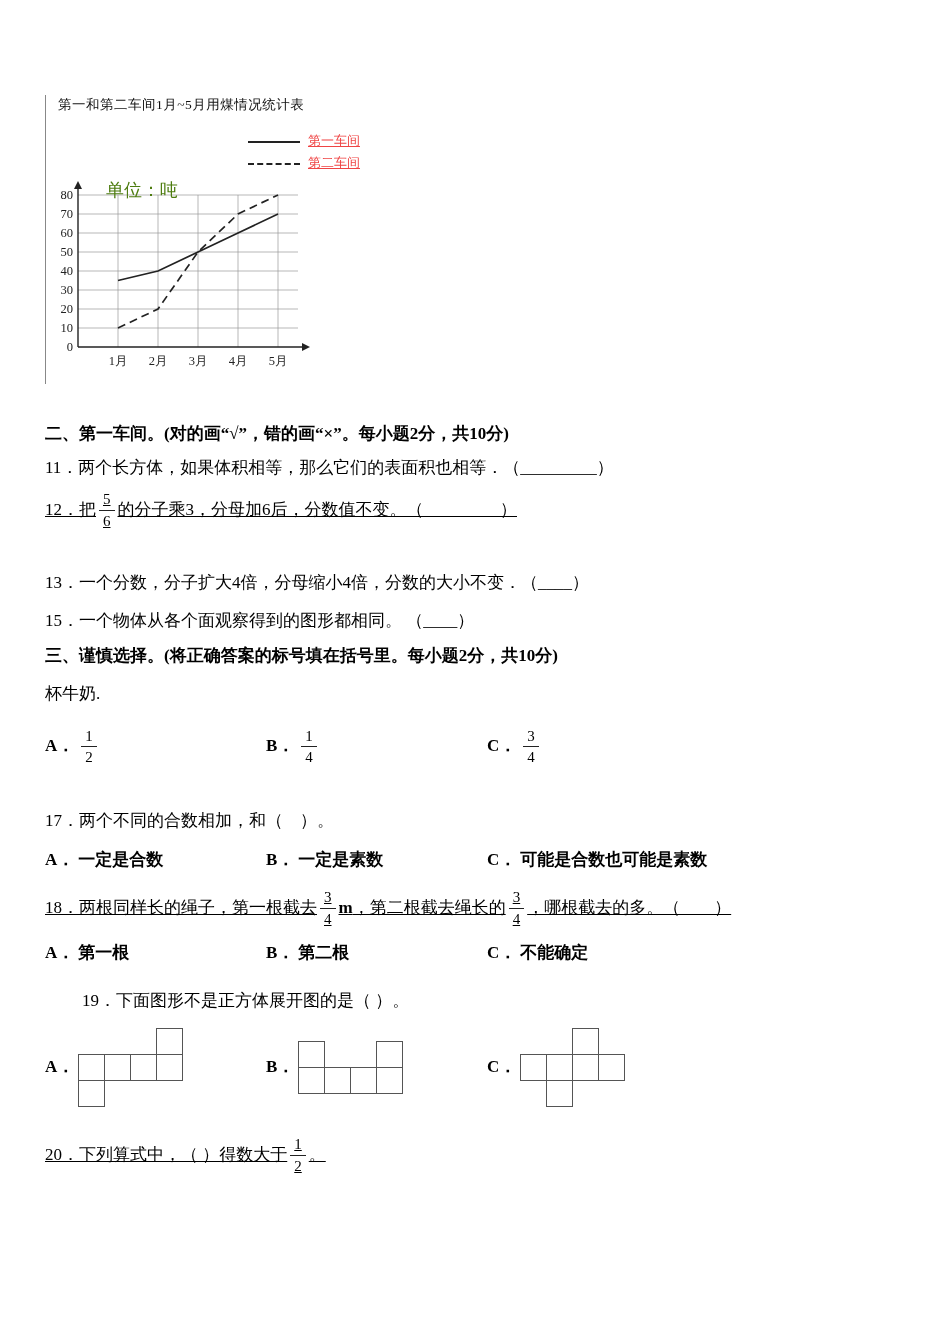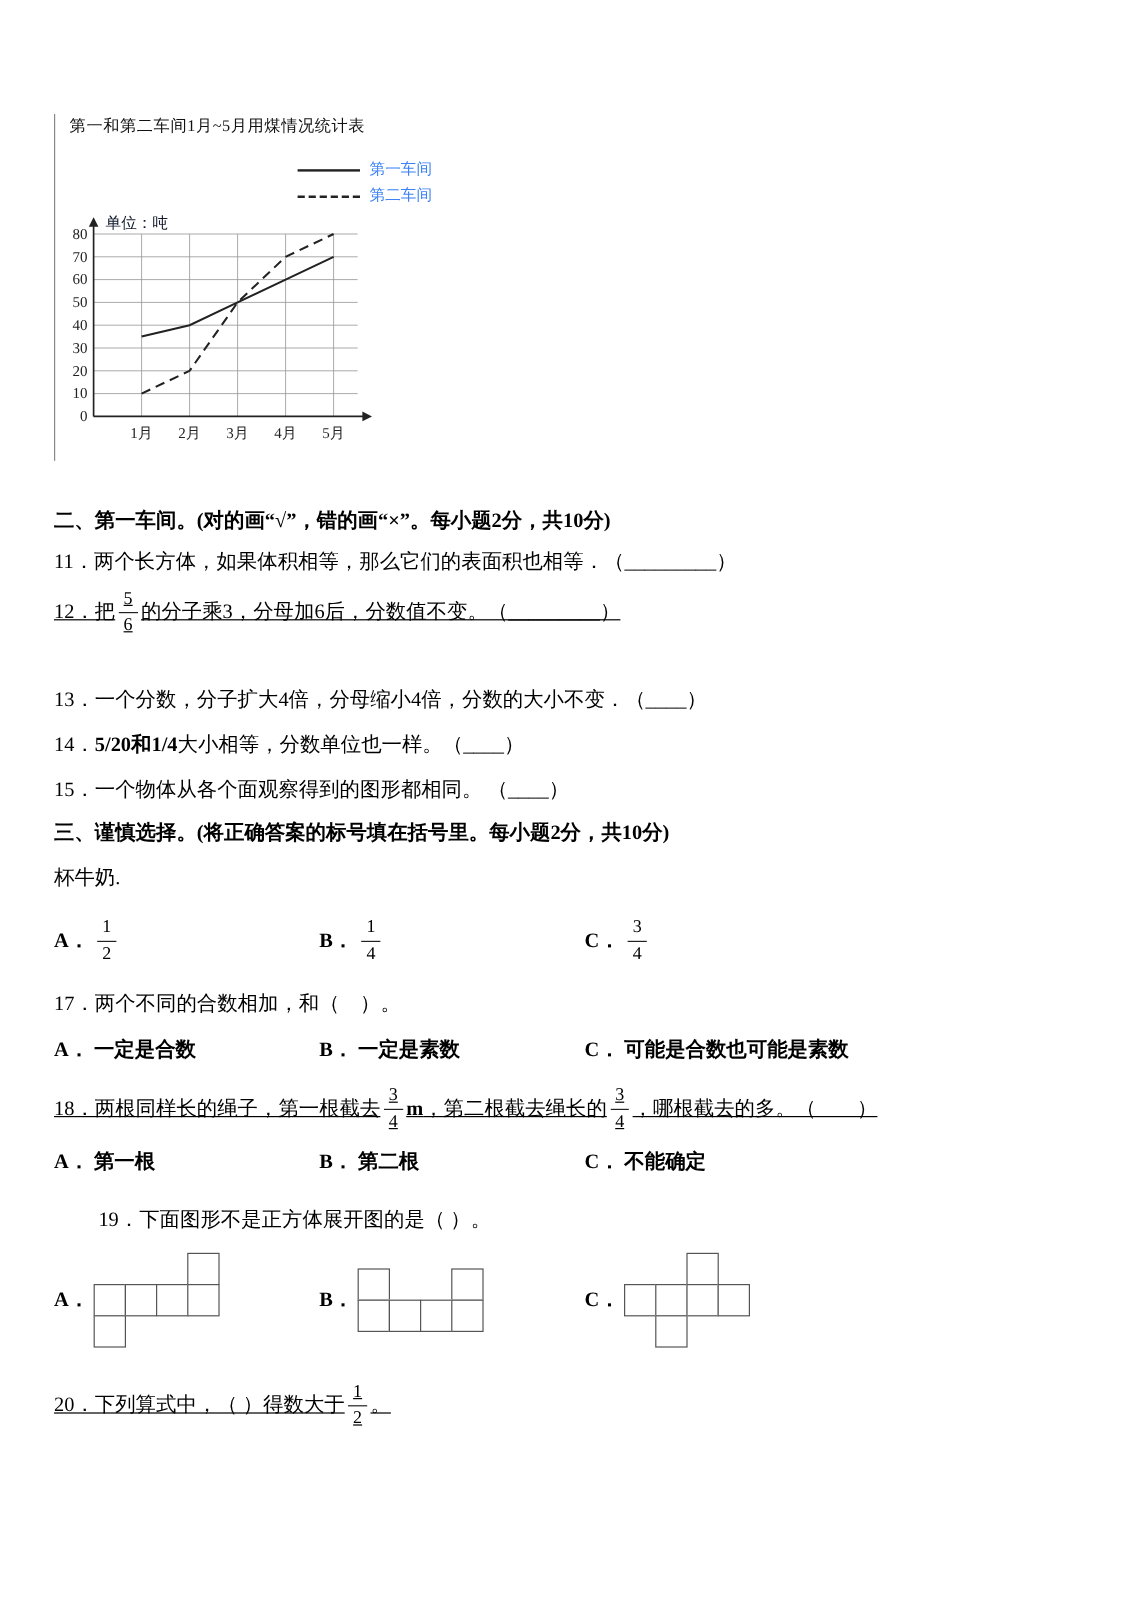--- a/index.html
+++ b/index.html
@@ -7,42 +7,42 @@
   body {
     width:950px; height:1344px; overflow:hidden; position:relative;
     font-family:"Liberation Serif","DejaVu Serif",serif;
     color:#000; font-size:17px; line-height:1.45;
   }
   .page { padding:95px 25px 0 45px; }
 
   
   .chart-block { width:345px; border-left:1px solid #888; padding-left:12px; }
   .chart-title { font-size:13.5px; color:#111; letter-spacing:0.5px; }
-  .legend { margin-left:190px; margin-top:16px; font-size:13px; color:#3b82f6; }
+  .legend { margin-left:190px; margin-top:16px; font-size:13px; color:#ef4444;text-decoration:underline; }
   .legend-row { display:flex; align-items:center; height:22px; }
   .line-sample { display:inline-block; width:52px; margin-right:8px; }
   .line-sample.solid  { border-top:2px solid #222; }
   .line-sample.dashed { border-top:2px dashed #222; }
   .plot-wrap { position:relative; margin-top:2px; }
-  .unit-label { position:absolute; left:30px; top:0; font-size:13px; color:#0f172a; }
+  .unit-label { position:absolute; left:48px; top:0; font-size:18px; color:#4d7c0f; }
   svg text { font-family:"Liberation Serif","DejaVu Serif",serif; }
 
   
   .line { white-space:nowrap; }
   .b { font-weight:bold; }
   .h-sec { font-weight:bold; margin-top:38px; }
   .q11 { margin-top:9px; }
   .q12 { margin-top:10px; }
   .q13 { margin-top:40px; }
   .q14 { margin-top:13px; }
   .q15 { margin-top:13px; }
   .h-sec3 { margin-top:11px; }
   .q16l1 { margin-top:11px; }
   .q16l2 { margin-top:13px; }
-  .q17 { margin-top:20px; }
+  .q17 { margin-top:42px; }
   .q18 { margin-top:16px;text-align:center; }
   .q19 { margin-top:24px;margin-left:37px; }
   .q20 { margin-top:28px; }
 
   .frac-line { display:flex; align-items:center;text-decoration:underline; }
   .frac { display:inline-flex; flex-direction:column; align-items:center;
           font-size:15px; line-height:1.25; margin:0 3px; vertical-align:middle; }
   .frac .num { border-bottom:1px solid #222; padding:0 4px 1px; }
   .frac .den { padding:1px 4px 0; }
 
@@ -124,23 +124,20 @@
     <span>12．把</span>
     <span class="frac">
       <span class="num">5</span>
       <span class="den">6</span>
     </span>
     <span>的分子乘3，分母加6后，分数值不变。（_________）</span>
   </div>
 
   <div class="line q13">13．一个分数，分子扩大4倍，分母缩小4倍，分数的大小不变．（____）</div>
 
-  <div class="line q14">
-    <span>14．</span><span class="b">5/20和1/4</span><span>大小相等，分数单位也一样。（____）</span>
-  </div>
 
   <div class="line q15">15．一个物体从各个面观察得到的图形都相同。 （____）</div>
 
   <div class="line h-sec h-sec3">三、谨慎选择。(将正确答案的标号填在括号里。每小题2分，共10分)</div>
 
   <div class="line q16l2">杯牛奶.</div>
 
   <div class="opts opts16">
     <span class="opt">
       <span class="opt-label">A．</span>

